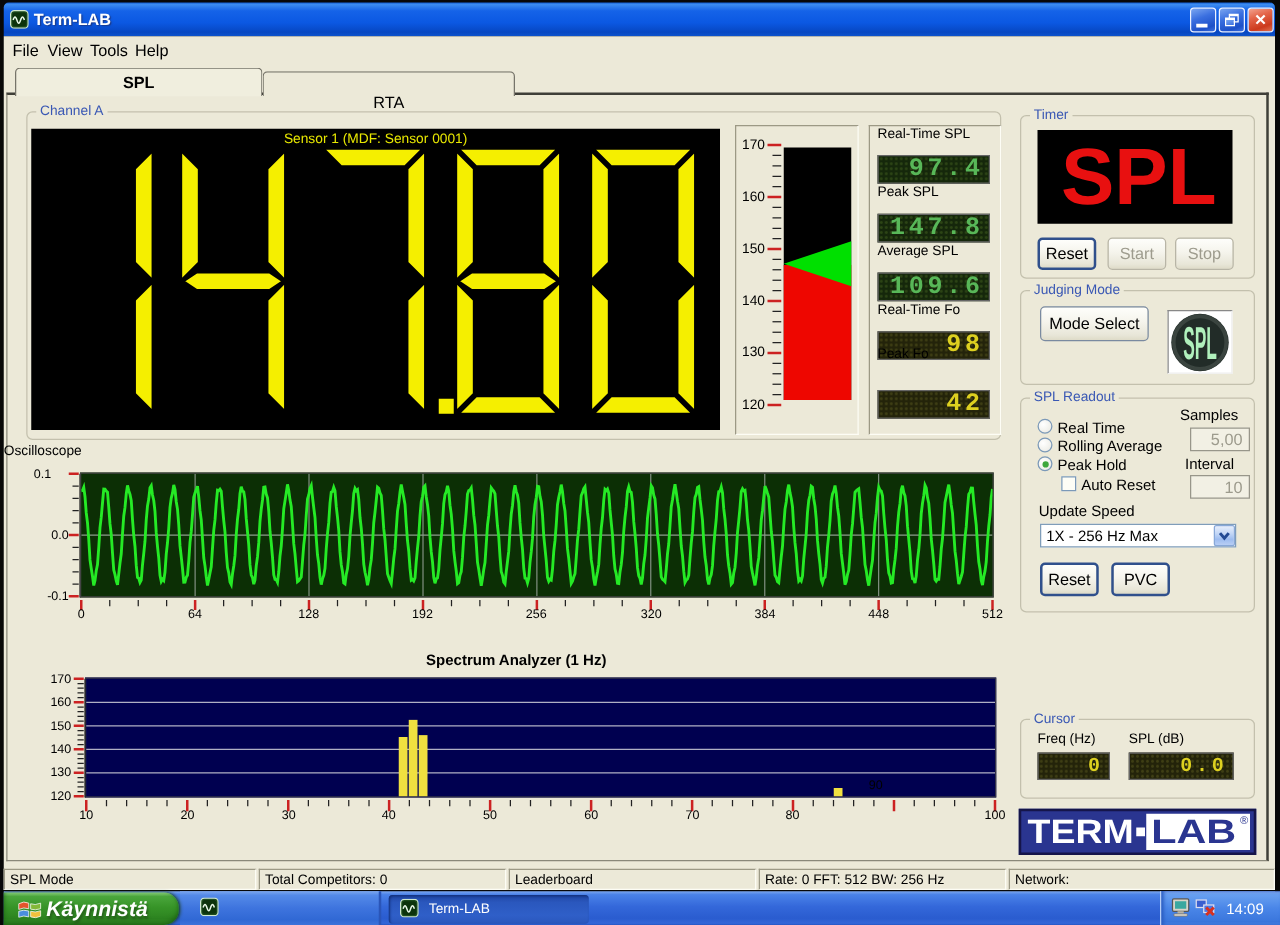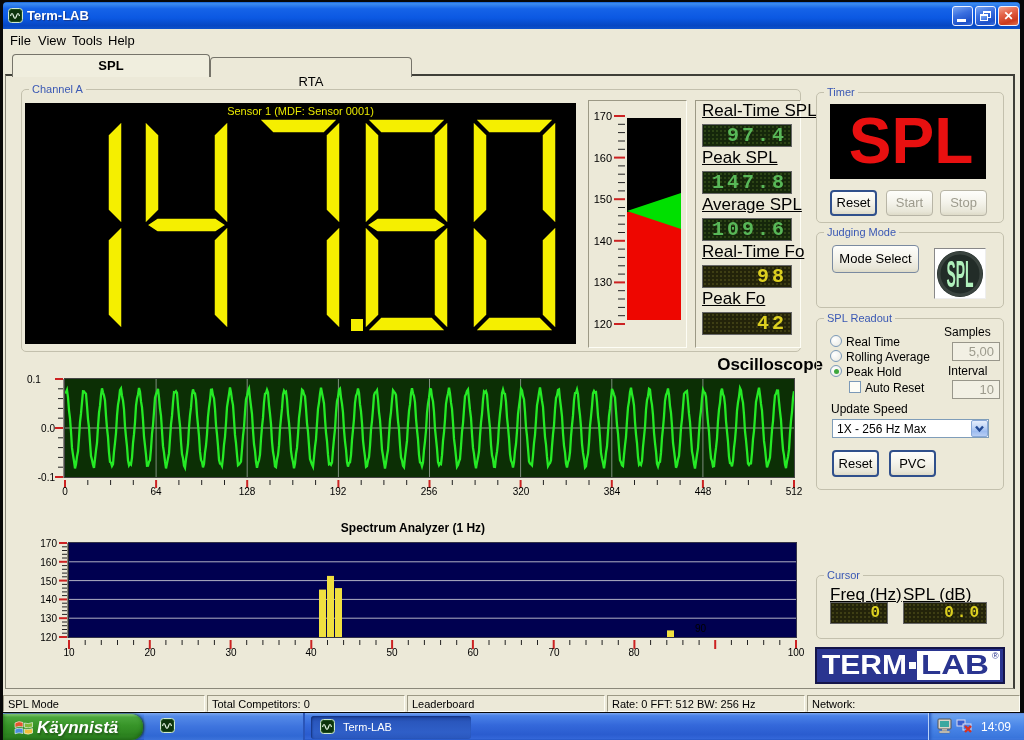--- a/index.html
+++ b/index.html
@@ -21,21 +21,21 @@
 #page { left:2px; top:45px; width:1010px; height:615px; border:1px solid #8a887a; border-top:2px solid #3f3f38; border-right:2px solid #3f3f38; background:#ece9d8; }
 .grp { position:absolute; border:1px solid #c3c0ad; border-radius:5px; }
 .glbl { position:absolute; top:-7px; left:7px; background:#ece9d8; padding:0 3px; color:#3a58b4; font-size:11px; line-height:13px; }
 #bigdisp { left:22px; top:74px; width:551px; height:241px; background:#000; }
 #sensortxt { left:0; top:2px; width:100%; text-align:center; color:#e8e800; font-size:11px; }
 .panel3d { position:absolute; border:1px solid; border-color:#9c9985 #fdfdf5 #fdfdf5 #9c9985; background:#ece9d8; }
 .led { position:absolute; width:90px; height:23px; border:1px solid #666; overflow:hidden;
   font-family:"Liberation Mono",monospace; font-weight:bold; font-size:20px; line-height:22px; text-align:right; padding-right:4px; letter-spacing:3px; }
 .ledg { background-color:#15270b; background-image:radial-gradient(circle,#2c4415 38%,rgba(0,0,0,0) 42%); background-size:4px 4px; color:#58b758; }
 .ledy { background-color:#23230a; background-image:radial-gradient(circle,#3e3e14 38%,rgba(0,0,0,0) 42%); background-size:4px 4px; color:#ddd020; }
-.ledlbl { position:absolute; font-size:17px; color:#000;text-decoration:underline; }
+.ledlbl { position:absolute; font-size:11px; color:#000; }
 .btn { position:absolute; background:linear-gradient(180deg,#fefefb 0%,#f5f4ec 45%,#e8e6d8 85%,#dedbc8 100%);
   border:1px solid #7a8aa0; border-radius:4px; font-size:13px; color:#000; text-align:center; }
 .btndef { border:2px solid #30508c; }
 .btndis { border:1px solid #b8b5a6; color:#9d9b8d; }
 .fld { position:absolute; background:#f2f0e4; border:1px solid #98968a; font-size:13px; color:#9d9b8d; text-align:right; padding-right:5px;margin-left:11px; }
 .lbl12 { position:absolute; font-size:12px; color:#000; }
 .stat { position:absolute; top:695px; height:17px; border:1px solid; border-color:#9c9985 #fdfdf5 #fdfdf5 #9c9985; font-size:11px; color:#000; padding:2px 0 0 4px; background:#ece9d8; }
 #taskbar { left:3px; top:713px; width:1017px; height:27px;
   background:linear-gradient(180deg,#7ca7ef 0%,#4a82e8 10%,#3468da 45%,#2a5ccf 80%,#3366d8 95%,#2456c4 100%); }
 #startbtn { left:3px; top:714px; width:140px; height:26px; border-radius:0 12px 12px 0;
@@ -194,24 +194,24 @@
 <div class="axl" style="left:583px;top:123px;width:26px;text-align:right;font-size:11px">160</div>
 <div class="axl" style="left:583px;top:81px;width:26px;text-align:right;font-size:11px">170</div>
     <div class="ledlbl" style="left:699px;top:72px">Real-Time SPL</div>
     <div class="led ledg" style="left:699px;top:95px">97.4</div>
     <div class="ledlbl" style="left:699px;top:119px">Peak SPL</div>
     <div class="led ledg" style="left:699px;top:142px">147.8</div>
     <div class="ledlbl" style="left:699px;top:166px">Average SPL</div>
     <div class="led ledg" style="left:699px;top:189px">109.6</div>
     <div class="ledlbl" style="left:699px;top:213px">Real-Time Fo</div>
     <div class="led ledy" style="left:699px;top:236px">98</div>
-    <div class="ledlbl" style="left:699px;top:260px">Peak Fo</div>
+    <div class="ledlbl" style="left:699px;top:248px">Peak Fo</div>
     <div class="led ledy" style="left:699px;top:283px">42</div>
 
-    <div class="abs" style="left:0;top:326px;width:820px;text-align:right;font-size:17px;font-weight:bold">Oscilloscope</div>
+    <div class="abs" style="left:0;top:326px;width:820px;text-align:left;font-size:11px;font-weight:normal">Oscilloscope</div>
     <div class="abs" style="left:61px;top:349px;width:731px;height:100px;border:1px solid #444;background:#0c2f05">
       <svg width="729" height="98" style="position:absolute;left:0;top:0">
 <line x1="91.1" y1="0" x2="91.1" y2="98" stroke="#7d8d7d" stroke-width="1"></line>
 <line x1="182.2" y1="0" x2="182.2" y2="98" stroke="#7d8d7d" stroke-width="1"></line>
 <line x1="273.4" y1="0" x2="273.4" y2="98" stroke="#7d8d7d" stroke-width="1"></line>
 <line x1="364.5" y1="0" x2="364.5" y2="98" stroke="#7d8d7d" stroke-width="1"></line>
 <line x1="455.6" y1="0" x2="455.6" y2="98" stroke="#7d8d7d" stroke-width="1"></line>
 <line x1="546.8" y1="0" x2="546.8" y2="98" stroke="#7d8d7d" stroke-width="1"></line>
 <line x1="637.9" y1="0" x2="637.9" y2="98" stroke="#7d8d7d" stroke-width="1"></line>
 <line x1="0" y1="49.0" x2="729" y2="49.0" stroke="#8d9d8d" stroke-width="1"></line>

